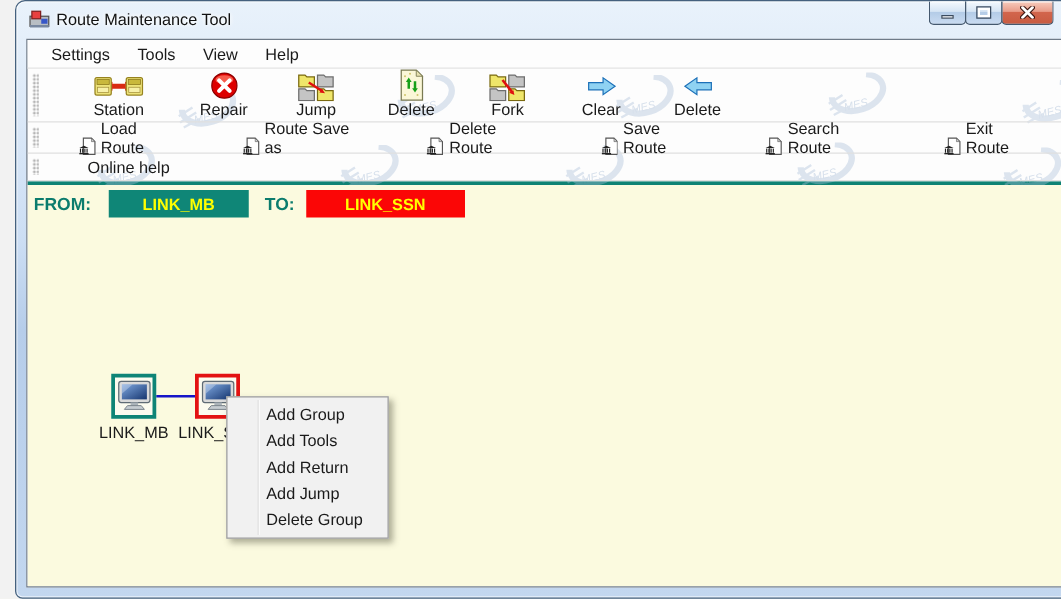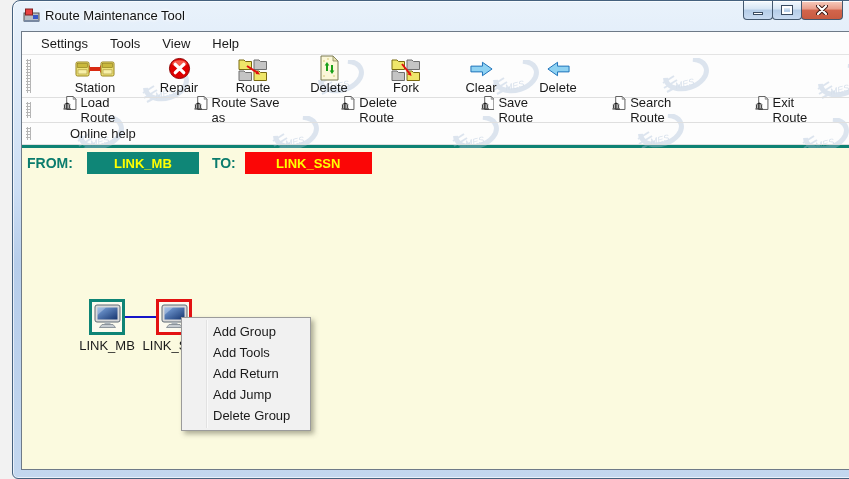--- a/index.html
+++ b/index.html
@@ -40,21 +40,21 @@
     background-image:radial-gradient(circle at 1.5px 1.5px,#B5B5B5 1px,transparent 1.3px);
     background-size:3px 3px; cursor:move; }
 
   .tb-main { height:43px; }
   .tb-main .tbtn { display:flex; flex-direction:column; align-items:center; justify-content:flex-end;
     height:41px; padding:1px 0 2px; cursor:pointer; }
   .tb-main .tbtn .ic { flex:1; display:flex; align-items:center; justify-content:center; }
   .tb-main .tbtn .lbl { font-size:13px; color:#1A1A1A; line-height:14px; }
 
   .tb-route { height:25px; }
-  .rbtn { display:flex; align-items:flex-start; gap:4px; margin-right:23px; font-size:13px; color:#1A1A1A; cursor:pointer; }
+  .rbtn { display:flex; align-items:flex-end; gap:4px; margin-right:23px; font-size:13px; color:#1A1A1A; cursor:pointer; }
   .tb-help { height:22px; font-size:13px; color:#1A1A1A; }
   .tb-help .lbl { margin-left:7px; }
 
   .teal-line { height:3px; background:#0E8274; }
 
   .canvas { position:relative; flex:1; overflow:hidden;padding-left:44px; }
 
   .route-header { position:absolute; left:5px; top:4px; display:flex; align-items:center; }
   .rh-label { font-size:14px; font-weight:bold; color:#0B7C6D; }
   .rh-box { height:22px; display:flex; align-items:center; justify-content:center;
@@ -208,21 +208,21 @@
         <span class="ic">
           <svg width="30" height="24" viewBox="0 0 30 24">
             <use href="#folder-y" x="1" y="1"></use>
               <use href="#folder-g" x="16" y="1"></use>
             <use href="#folder-g" x="1" y="12"></use>
               <use href="#folder-y" x="16" y="12"></use>
             <path d="M9 9 L20 16" stroke="#E01010" stroke-width="2"></path>
             <polygon points="22,17.5 17.5,17 19.5,13.8" fill="#E01010"></polygon>
           </svg>
         </span>
-        <span class="lbl">Route</span>
+        <span class="lbl">Jump</span>
       </div>
 
       <div class="tbtn" style="width:52px">
         <span class="ic">
           <svg width="21" height="26" viewBox="0 0 21 26">
             <path d="M2 1 h12 l5 5 v19 h-17 z" fill="#FBF7D8" stroke="#7A7A52"></path>
             <path d="M14 1 l5 5 h-5 z" fill="#E8E2B0" stroke="#7A7A52" stroke-width=".7"></path>
             <circle cx="5" cy="6" r=".8" fill="#CFC46A"></circle>
               <circle cx="9" cy="4" r=".8" fill="#CFC46A"></circle>
             <circle cx="5" cy="21" r=".8" fill="#CFC46A"></circle>

